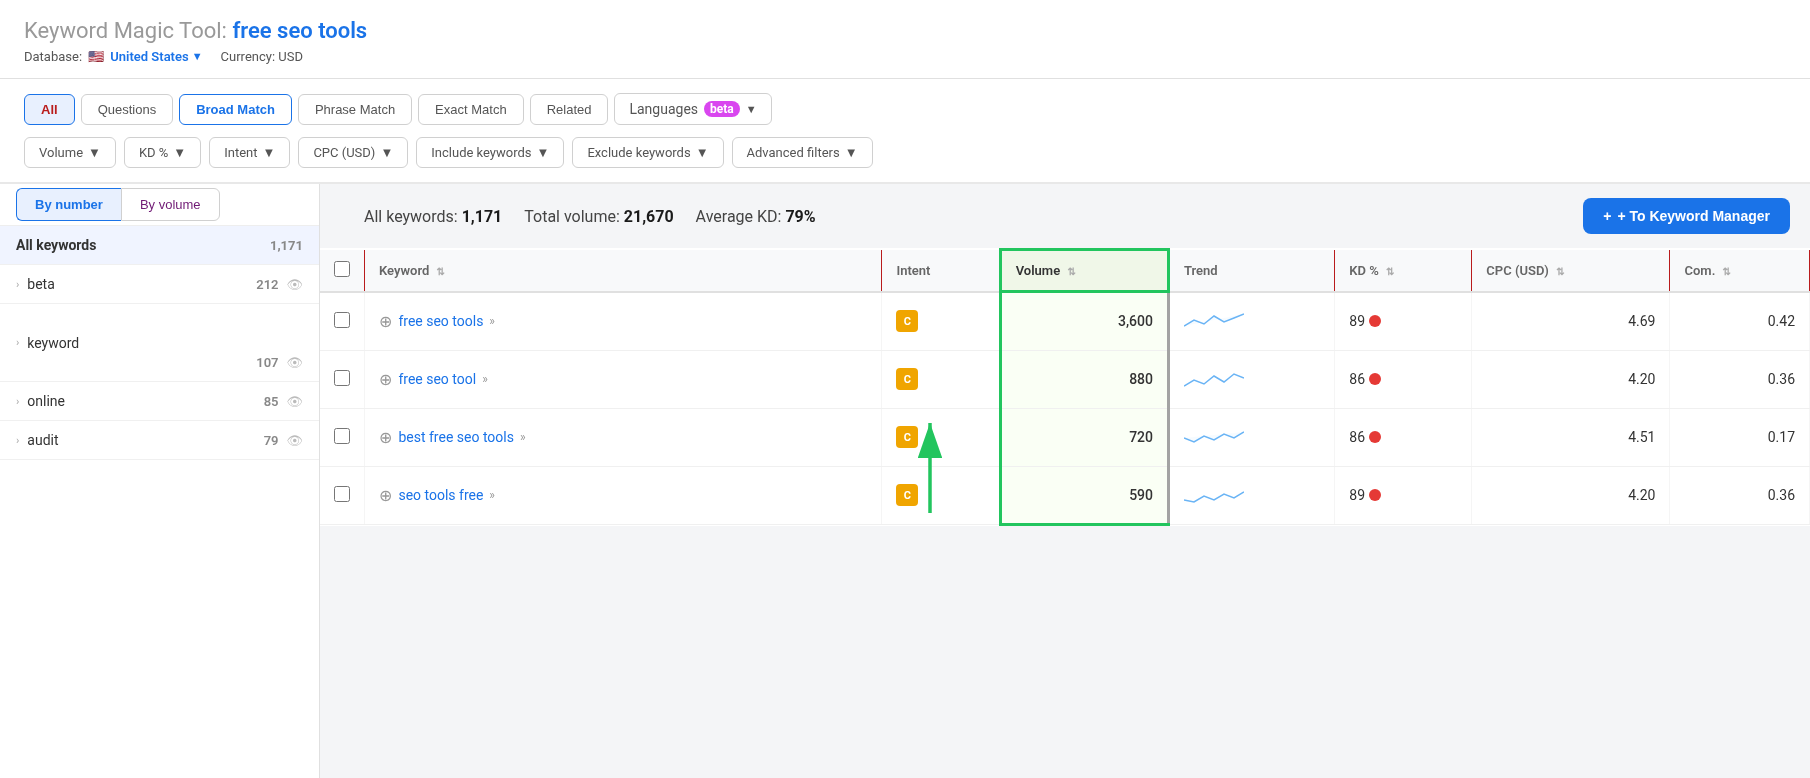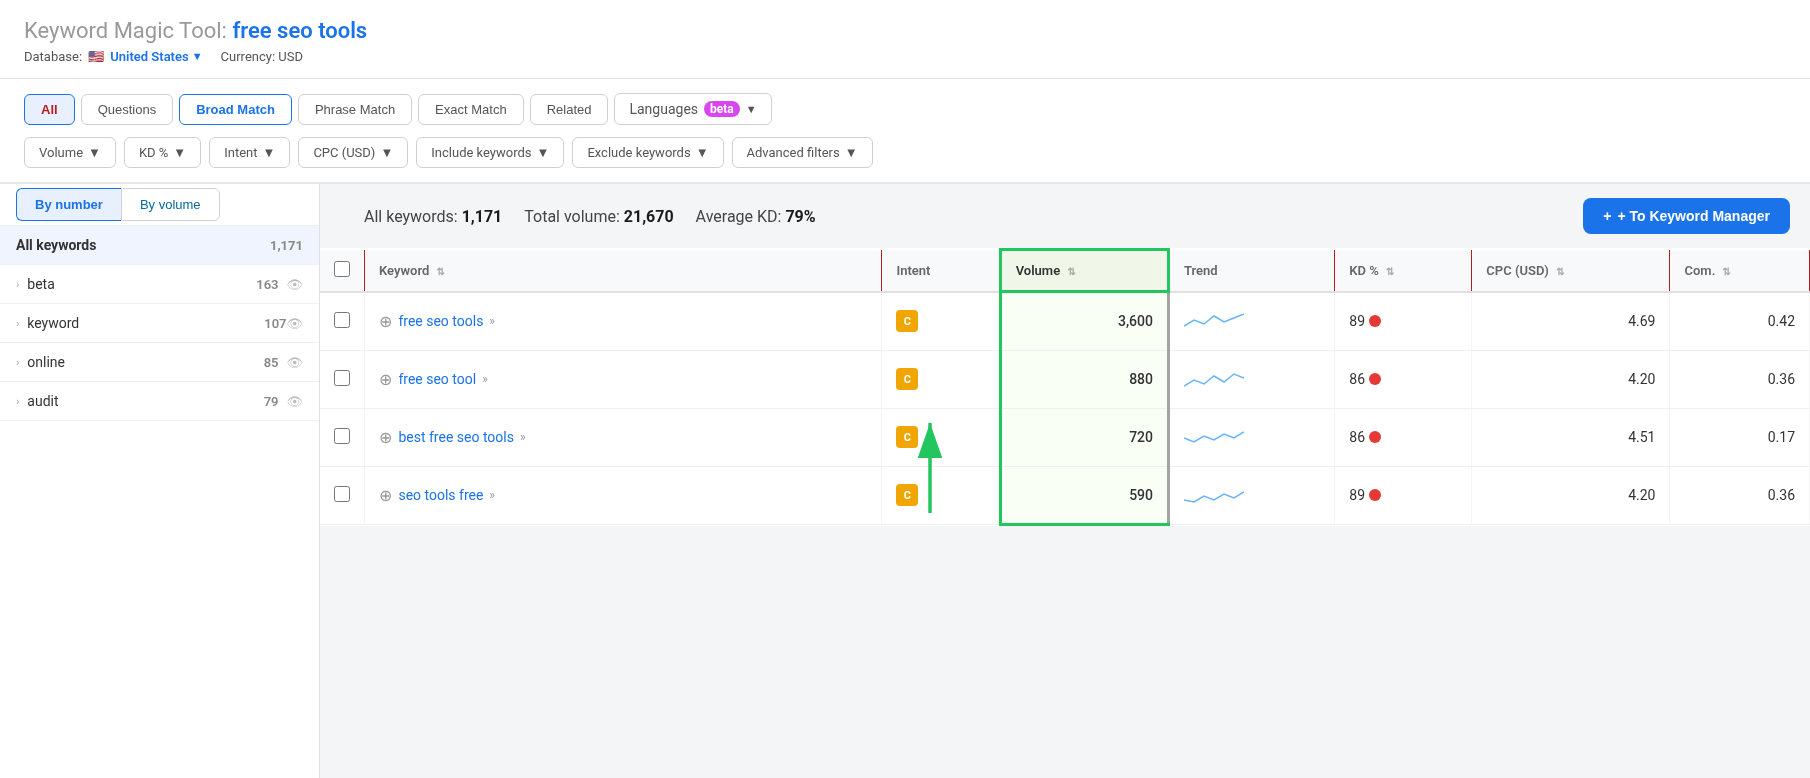--- a/index.html
+++ b/index.html
@@ -21,21 +21,21 @@
     .lang-tab { display: flex; align-items: center; gap: 6px; padding: 7px 14px; border-radius: 6px; border: 1.5px solid #d0d0d0; cursor: pointer; color: #555; background: #fff; }
     .beta-badge { background: #d946ef; color: #fff; font-size: 12px; padding: 1px 6px; border-radius: 10px; font-weight: 700; }
 
     .dropdown-filters { display: flex; gap: 8px; margin-top: 12px; flex-wrap: wrap; }
     .filter-dropdown { padding: 7px 14px; border-radius: 6px; border: 1.5px solid #d0d0d0; background: #fff; cursor: pointer; font-size: 13px; color: #555; display: flex; align-items: center; gap: 5px; }
 
     .main-content { display: flex; height: calc(100vh - 160px); }
 
     .sidebar { width: 320px; min-width: 320px; background: #fff; border-right: 1px solid #e0e0e0; overflow-y: auto; padding: 0; }
     .sidebar-controls { display: flex; gap: 0; padding: 4px 16px; border-bottom: 1px solid #eee; }
-    .sidebar-btn { padding: 8px 18px; border-radius: 6px; border: 1.5px solid #d0d0d0; font-size: 13px; cursor: pointer; background: #fff; color: #0369a1; }
+    .sidebar-btn { padding: 8px 18px; border-radius: 6px; border: 1.5px solid #d0d0d0; font-size: 13px; cursor: pointer; background: #fff; color: #701a75; }
     .sidebar-btn.active { background: #e8f0fe; border-color: #1a73e8; color: #1a73e8; font-weight: 600; }
     .sidebar-item-row { display: flex; align-items: center; justify-content: space-between; padding: 11px 16px; border-bottom: 1px solid #f0f0f0; cursor: pointer; }
     .sidebar-item-row.all-kw { font-weight: 700; background: #f0f4ff; }
     .sidebar-item-left { display: flex; align-items: center; gap: 8px; }
     .chevron-right { color: #aaa; font-size: 11px; }
     .sidebar-label { font-size: 14px; color: #333; }
     .sidebar-count { font-size: 13px; color: #888; font-weight: 600; }
     .eye-icon { color: #bbb; font-size: 13px; }
 
     .table-area { flex: 1; background: #f4f5f7; overflow-x: auto; }
@@ -120,30 +120,30 @@
     <div class="sidebar-item-row all-kw">
       <span class="sidebar-label" style="font-weight:700;">All keywords</span>
       <span class="sidebar-count" style="font-weight:700;">1,171</span>
     </div>
     <div class="sidebar-item-row">
       <div class="sidebar-item-left">
         <span class="chevron-right">›</span>
         <span class="sidebar-label">beta</span>
       </div>
       <div style="display:flex;align-items:center;gap:8px;">
-        <span class="sidebar-count">163</span>
+        <span class="sidebar-count">212</span>
         <span class="eye-icon">👁</span>
       </div>
     </div>
     <div class="sidebar-item-row">
       <div class="sidebar-item-left">
         <span class="chevron-right">›</span>
         <span class="sidebar-label">keyword</span>
       </div>
-      <div style="display:flex;align-items:center;gap:0;">
+      <div style="display:flex;align-items:center;gap:8px;margin-top:40px;">
         <span class="sidebar-count">107</span>
         <span class="eye-icon">👁</span>
       </div>
     </div>
     <div class="sidebar-item-row">
       <div class="sidebar-item-left">
         <span class="chevron-right">›</span>
         <span class="sidebar-label">online</span>
       </div>
       <div style="display:flex;align-items:center;gap:8px;">

